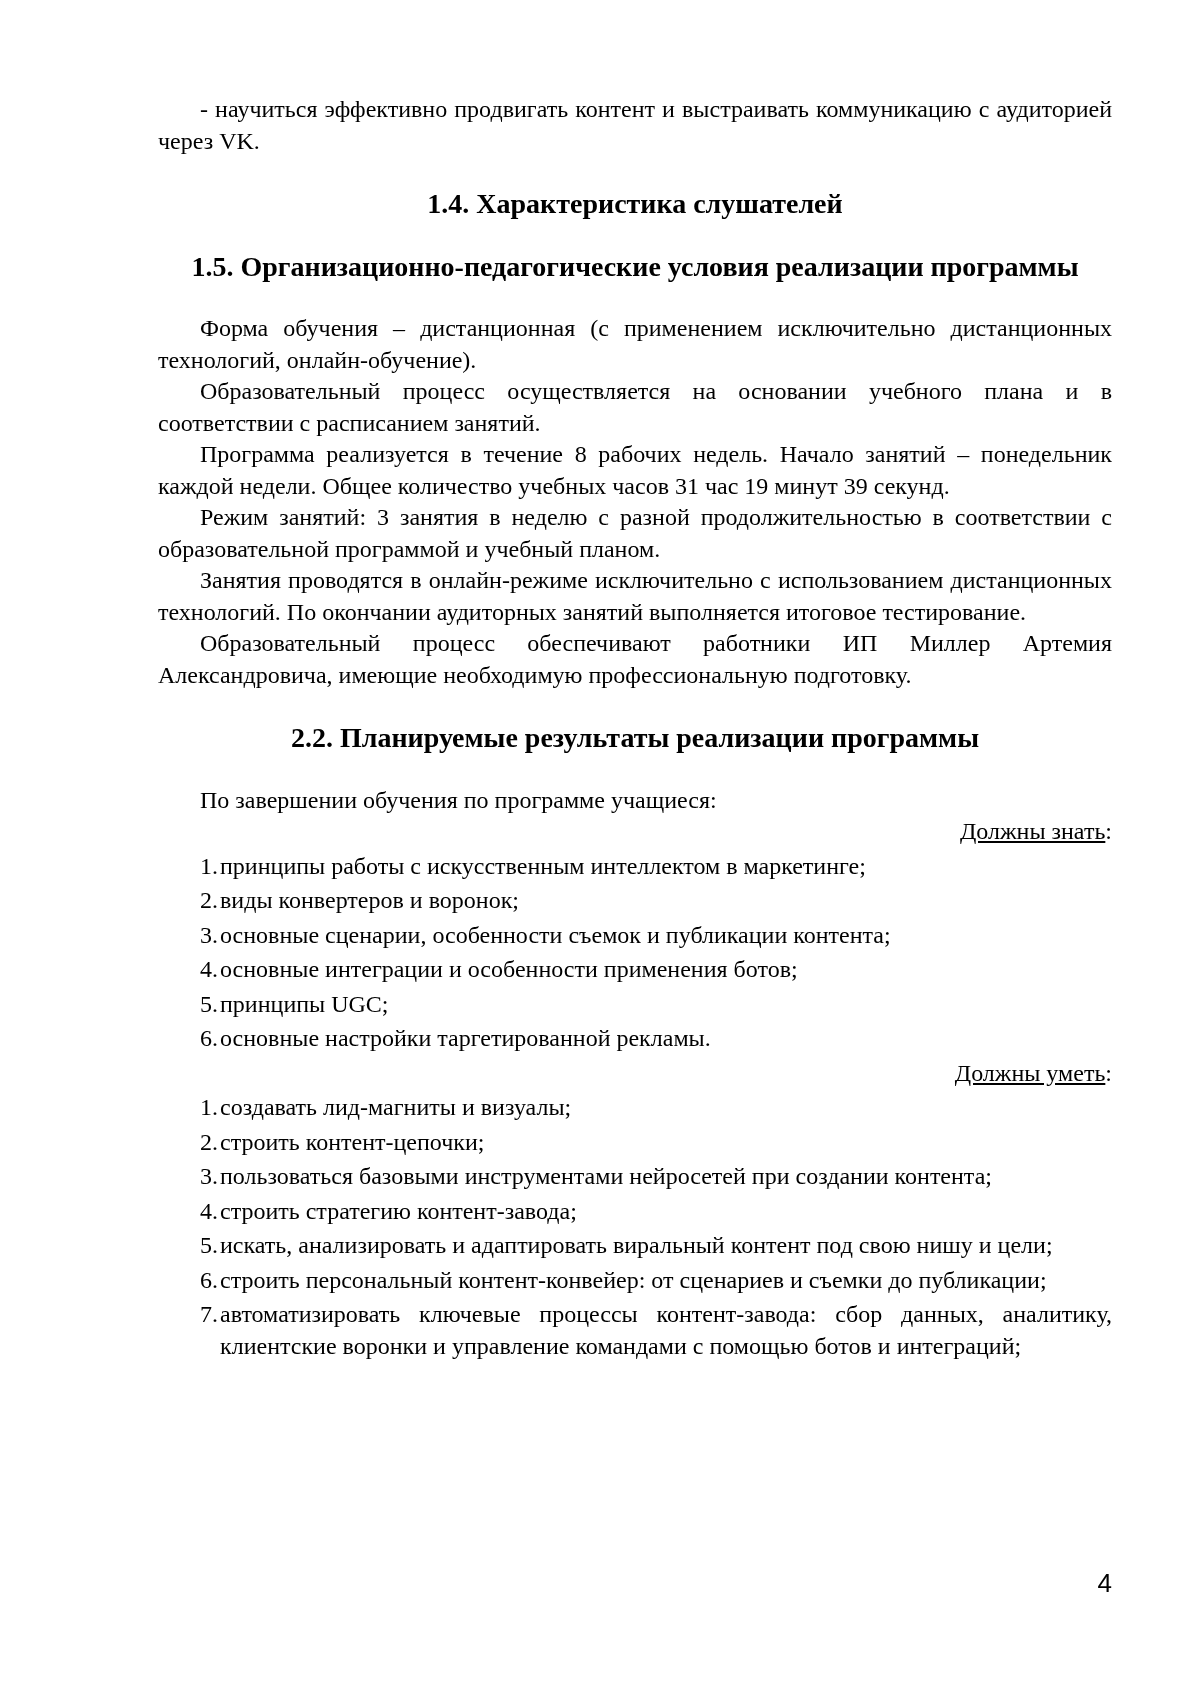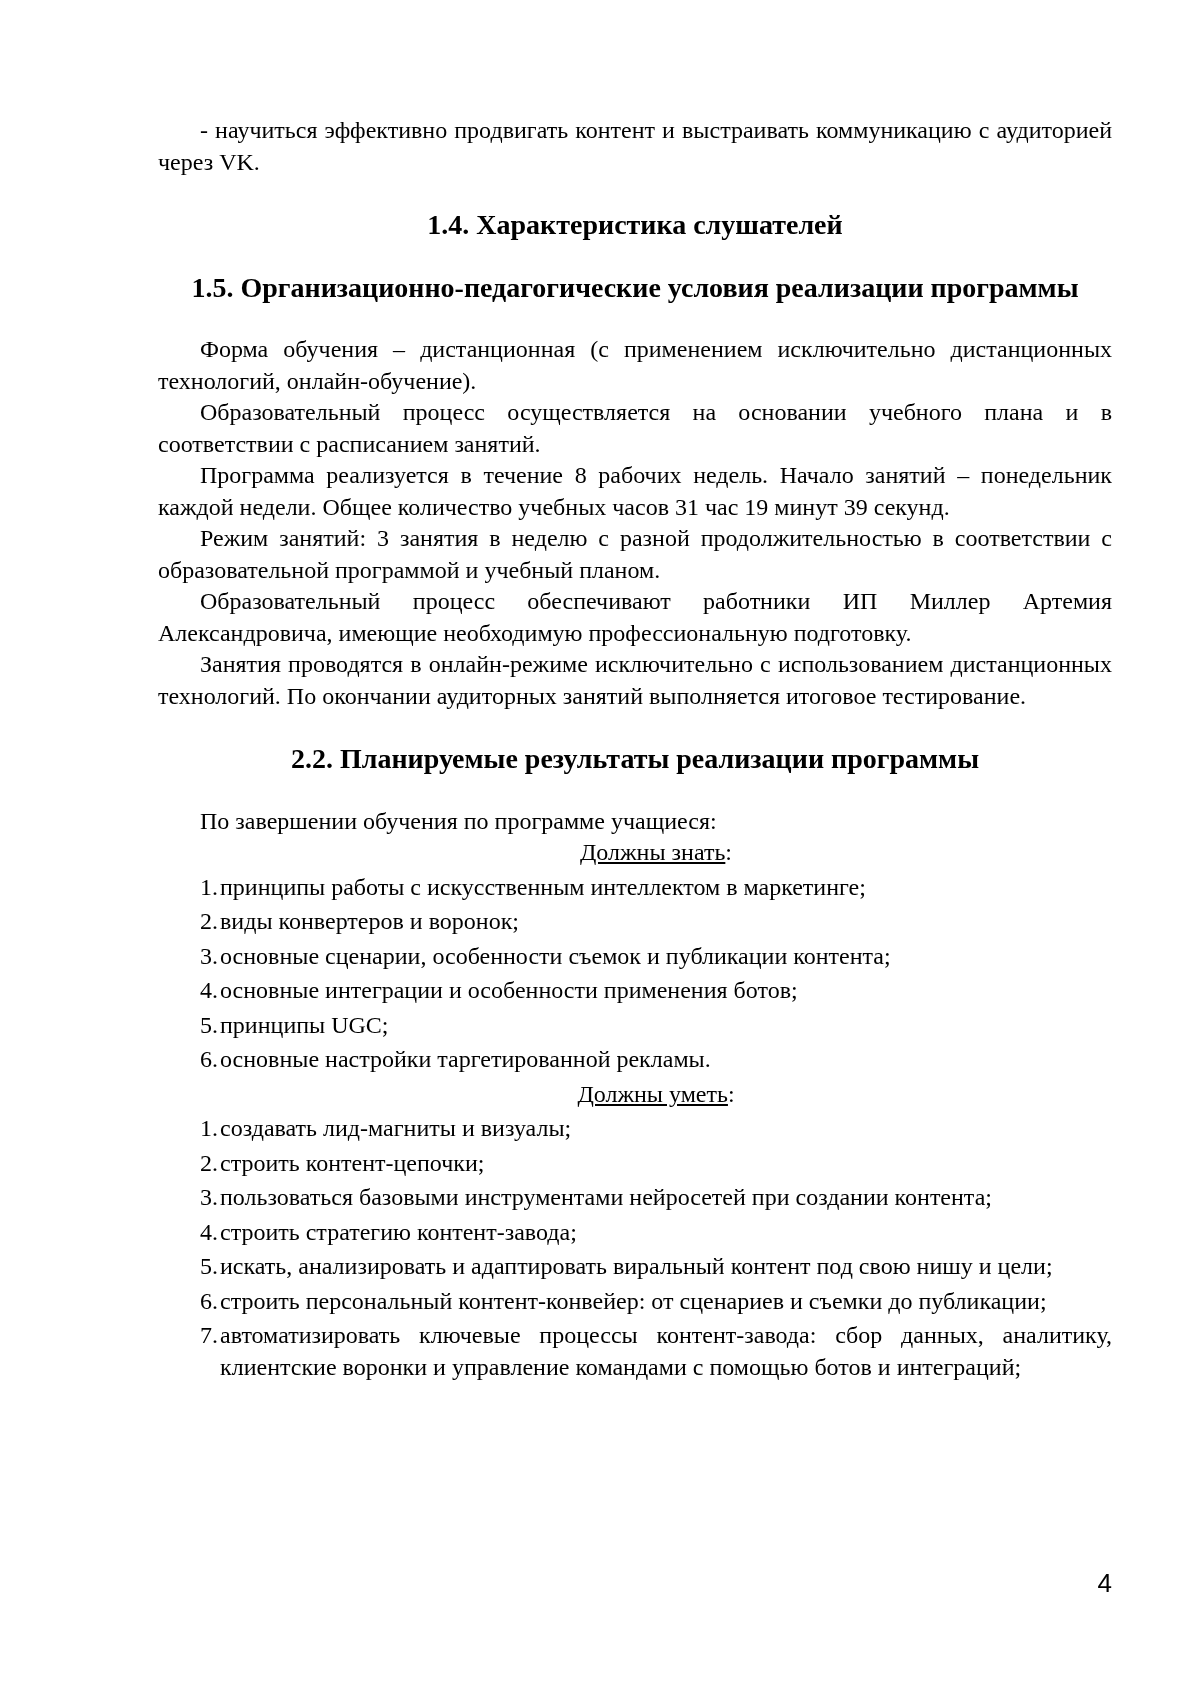--- a/index.html
+++ b/index.html
@@ -13,40 +13,40 @@
     height: 1697px;
     background: #ffffff;
     color: #000000;
     font-family: "Liberation Serif", "DejaVu Serif", serif;
     font-size: 24px;
     line-height: 31.5px;
     overflow: hidden;
   }
   .content {
     position: absolute;
-    top: 115px;
+    top: 94px;
     left: 158px;
     width: 954px;
   }
   .para {
     margin: 0;
     text-align: justify;
     text-indent: 42px;
   }
   .heading {
     margin: 31px 0;
     font-size: 28px;
     line-height: 31.5px;
     font-weight: 700;
     text-align: center;
     text-indent: 0;
   }
   .list-label {
     margin: 0;
-    text-align: center;
+    text-align: right;
     text-indent: 42px;
   }
   .u {
     text-decoration: underline;
   }
   ol.num-list {
     margin: 0;
     padding: 0;
     list-style: none;
   }
@@ -83,22 +83,22 @@
 
     <h2 class="heading">1.4. Характеристика слушателей</h2>
 
 
     <h2 class="heading">1.5. Организационно-педагогические условия реализации программы</h2>
 
     <p class="para">Форма обучения – дистанционная (с применением исключительно дистанционных технологий, онлайн-обучение).</p>
     <p class="para">Образовательный процесс осуществляется на основании учебного плана и в соответствии с расписанием занятий.</p>
     <p class="para">Программа реализуется в течение 8 рабочих недель. Начало занятий – понедельник каждой недели. Общее количество учебных часов 31 час 19 минут 39 секунд.</p>
     <p class="para">Режим занятий: 3 занятия в неделю с разной продолжительностью в соответствии с образовательной программой и учебный планом.</p>
+    <p class="para">Занятия проводятся в онлайн-режиме исключительно с использованием дистанционных технологий. По окончании аудиторных занятий выполняется итоговое тестирование.</p>
     <p class="para">Образовательный процесс обеспечивают работники ИП Миллер Артемия Александровича, имеющие необходимую профессиональную подготовку.</p>
-    <p class="para">Занятия проводятся в онлайн-режиме исключительно с использованием дистанционных технологий. По окончании аудиторных занятий выполняется итоговое тестирование.</p>
 
     <h2 class="heading">2.2. Планируемые результаты реализации программы</h2>
 
     <p class="para">По завершении обучения по программе учащиеся:</p>
 
     <p class="para list-label"><span class="u">Должны знать</span><span>:</span></p>
 
     <ol class="num-list">
       <li><span class="num">1.</span><span>принципы работы с искусственным интеллектом в маркетинге;</span></li>
       <li><span class="num">2.</span><span>виды конвертеров и воронок;</span></li>

